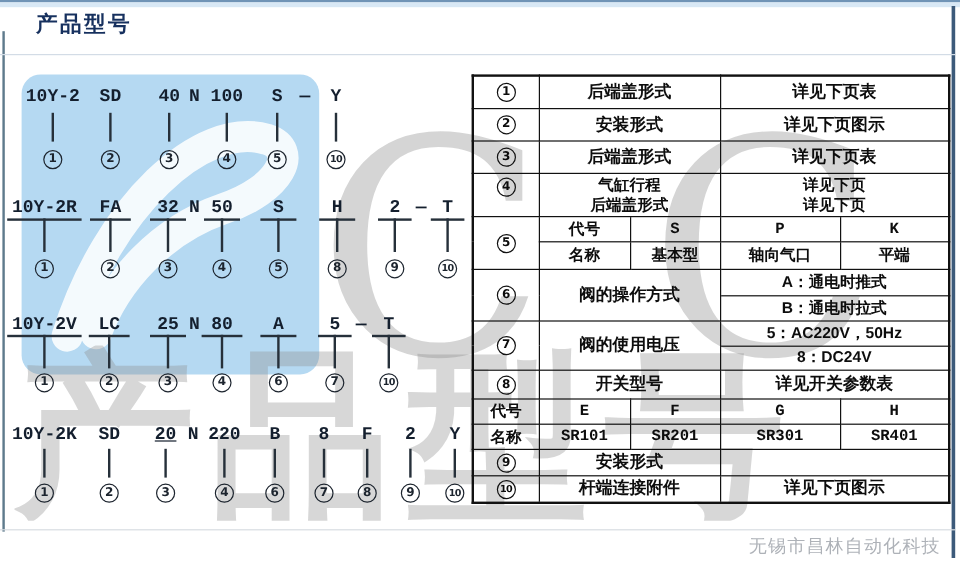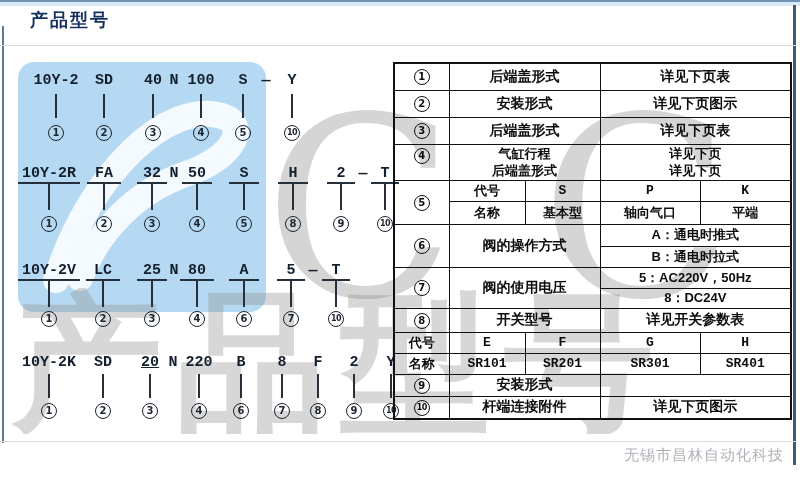--- a/index.html
+++ b/index.html
@@ -26,21 +26,21 @@
     position:absolute;left:264px;top:84px;width:534px;height:256px;overflow:hidden;
     font-family:"DejaVu Serif",serif;font-size:250px;line-height:250px;font-weight:normal;
     color:rgba(150,150,150,.40);letter-spacing:85px;white-space:nowrap;z-index:1;
   }
   .wm-cjk{
     position:absolute;left:12px;top:288px;width:780px;height:146px;overflow:hidden;
     font-size:150px;line-height:148px;font-weight:bold;
     color:rgba(140,140,140,.35);letter-spacing:14px;white-space:nowrap;z-index:1;
   }
   
-  .diagram{position:absolute;left:16px;top:0;width:776px;height:477px;z-index:2}
+  .diagram{position:absolute;left:4px;top:0;width:776px;height:477px;z-index:2}
   .code{
     position:absolute;transform:translateX(-50%);
     font-family:"Liberation Mono","DejaVu Sans Mono",monospace;
     font-size:15px;font-weight:bold;color:#141f2e;white-space:nowrap;
   }
   .vl{position:absolute;width:2px;margin-left:-1px;background:#26303a}
   .ul{position:absolute;height:2px;background:#26303a}
   .circ{
     box-sizing:border-box;position:absolute;width:16px;height:16px;
     border:1px solid #1c242e;border-radius:50%;transform:translateX(-50%);

